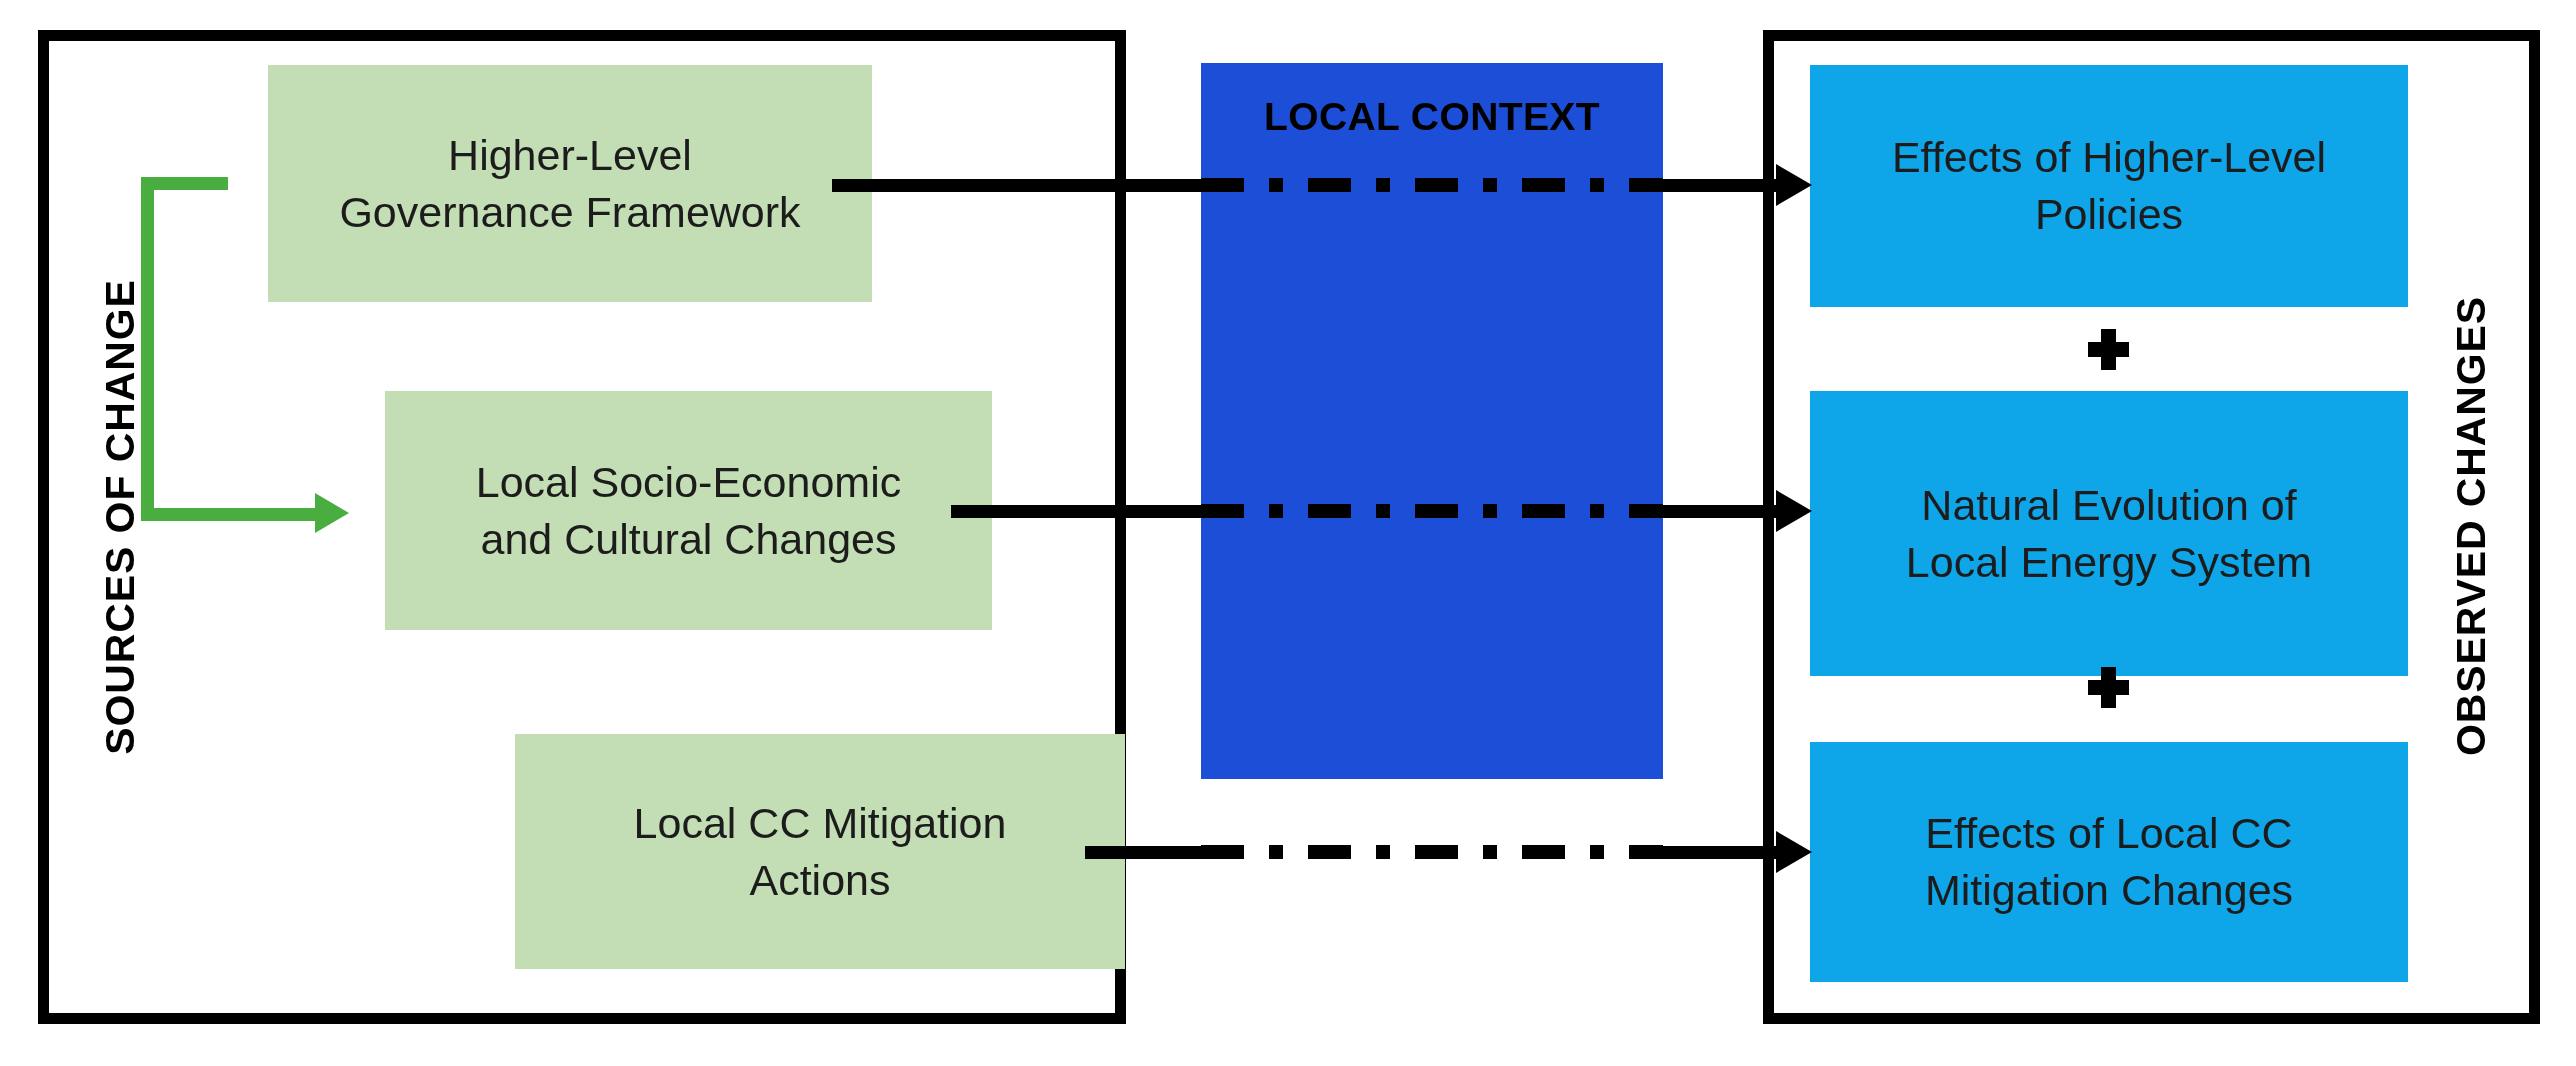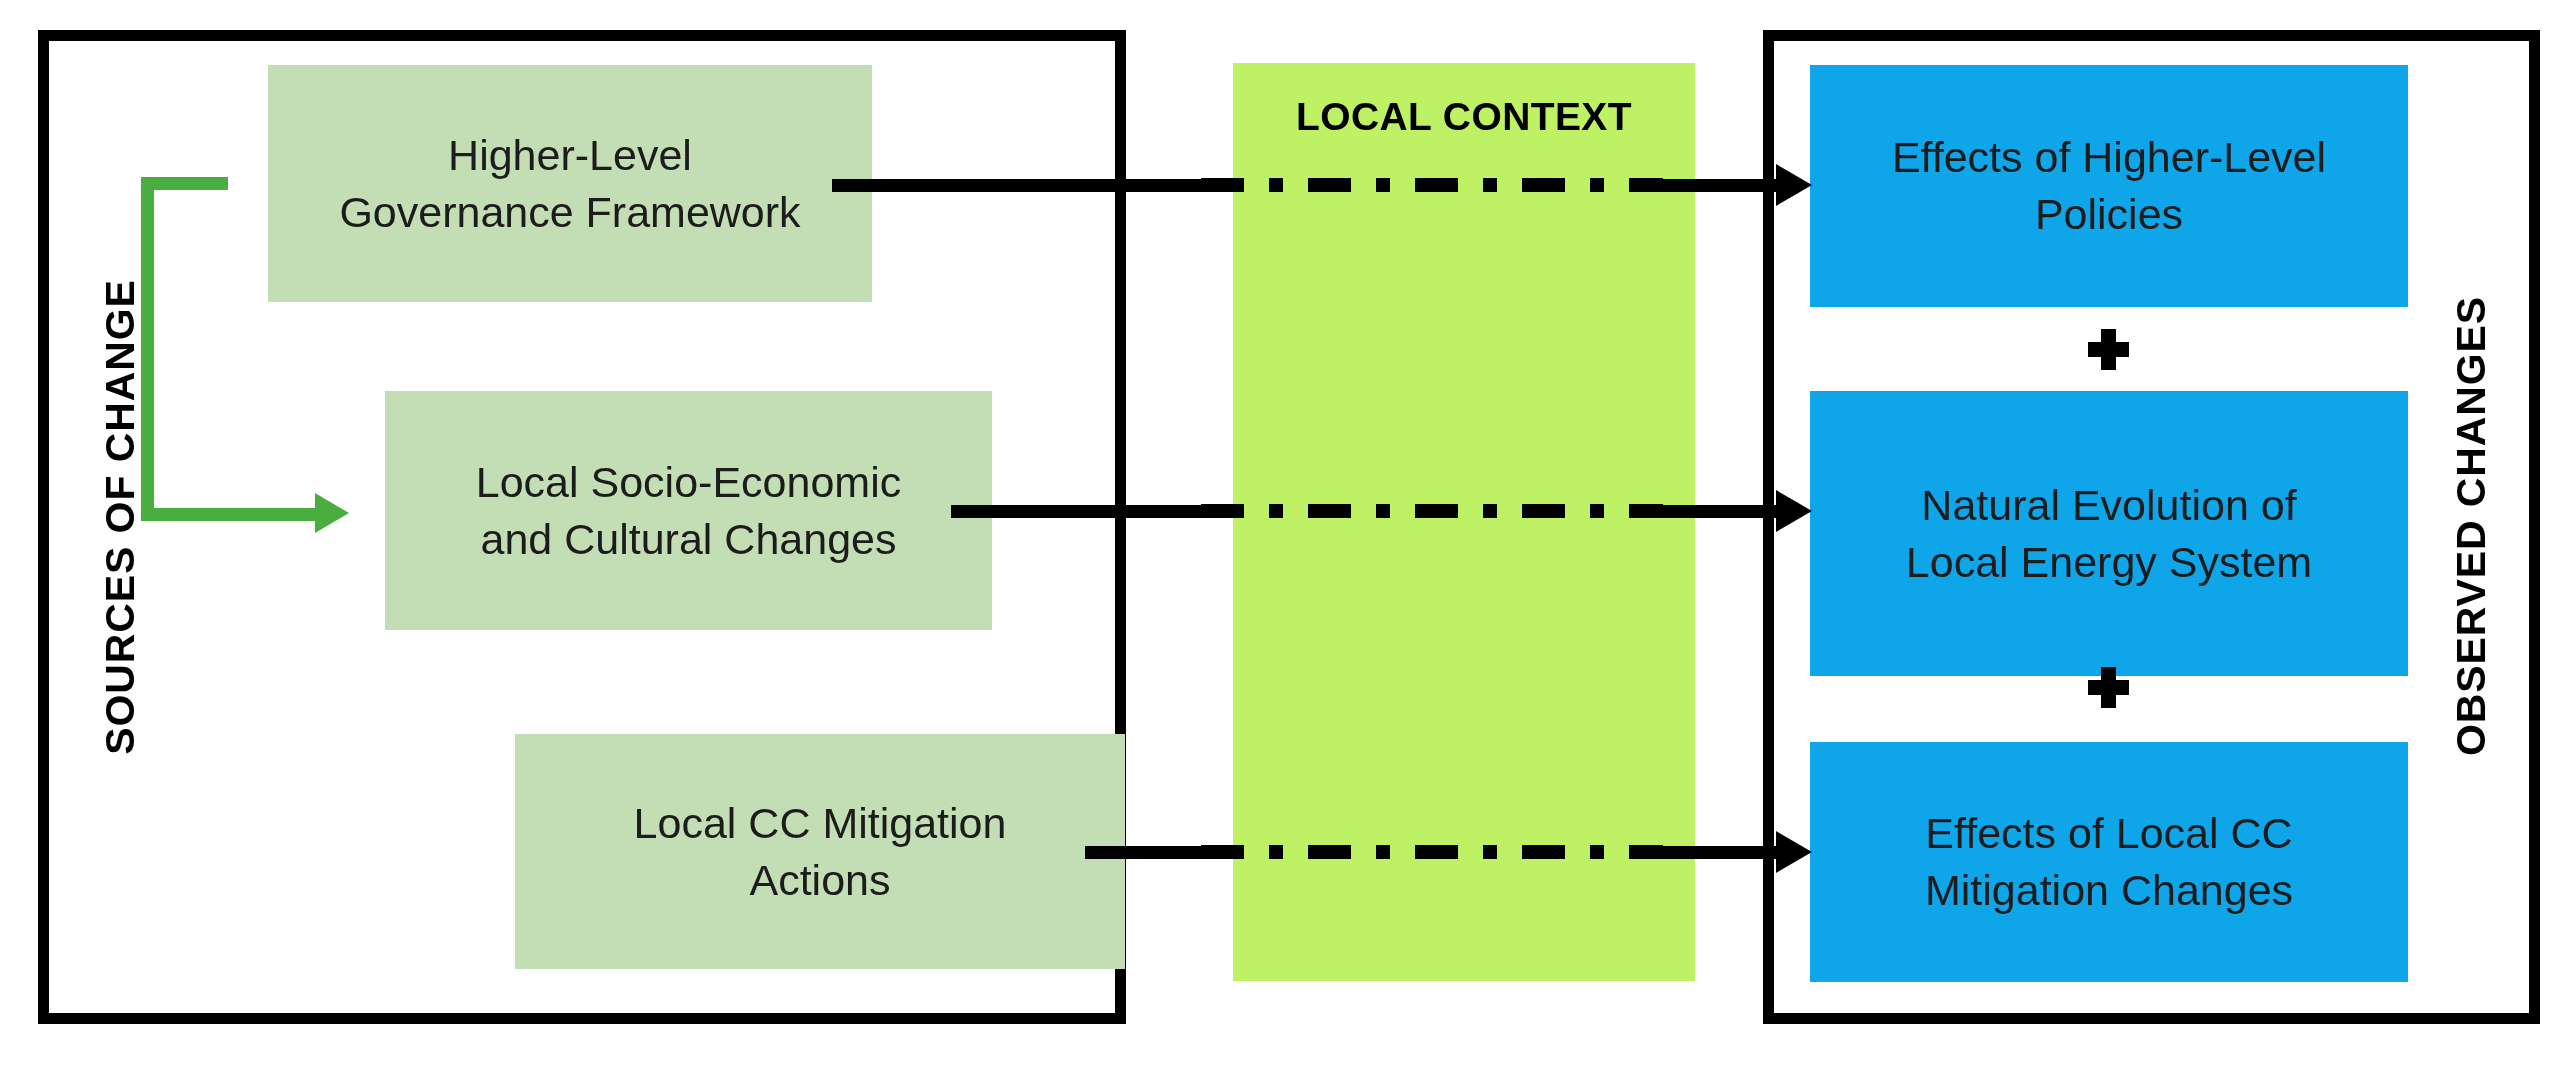--- a/index.html
+++ b/index.html
@@ -35,24 +35,23 @@
     width:985px;height:54px;
     display:flex;align-items:center;justify-content:center;
     font-weight:bold;font-size:41px;letter-spacing:0.9px;
     color:#000;
     transform:rotate(-90deg);
     white-space:nowrap;
   }
 
   .context-band{
     position:absolute;
-    left:1201px;top:63px;width:462px;height:918px;
-    background:#bef264;
+    left:1201px;top:63px;width:462px;height:716px;
+    background:#1d4ed8;
     text-align:center;
-    margin-left:32px;
   }
   .context-title{
     display:block;
     padding-top:32px;
     font-weight:bold;font-size:39px;letter-spacing:0.4px;
     color:#000;
   }
 
   .hline{position:absolute;height:12.5px;background:#000;}
   .dashdot{

